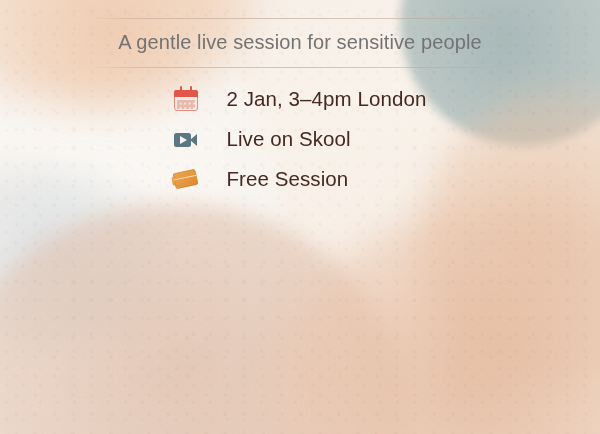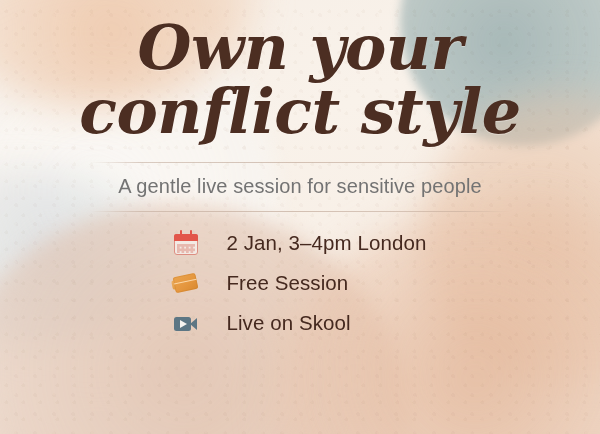--- a/index.html
+++ b/index.html
@@ -283,24 +283,20 @@
   <div class="blob blob-topright-sage"></div>
   <div class="blob blob-right-tan"></div>
   <div class="blob blob-left-grey"></div>
   <div class="blob blob-bottomleft"></div>
   <div class="blob blob-bottomright"></div>
   <div class="blob blob-bottomright2"></div>
   <div class="bg-paper"></div>
 
   <div class="content">
 
-    <h1 class="headline">
-      <span class="line1">Own your</span>
-      <span class="line2">conflict style</span>
-    </h1>
 
     <hr class="rule rule-top">
 
     <p class="subtitle">A gentle live session for sensitive people</p>
 
     <hr class="rule rule-bottom">
 
     <div class="details">
 
       <div class="detail-row">
@@ -309,30 +305,30 @@
           <span class="icon-cal-ring r2"></span>
           <span class="icon-cal-body"></span>
           <span class="icon-cal-head"></span>
           <span class="icon-cal-grid"></span>
         </span>
         <span class="detail-label">2 Jan, 3–4pm London</span>
       </div>
 
       <div class="detail-row">
         <span class="detail-icon">
-          <span class="icon-ticket-stub"></span>
-          <span class="icon-ticket"></span>
-        </span>
-        <span class="detail-label">Free Session</span>
-      </div>
-
-      <div class="detail-row">
-        <span class="detail-icon">
           <span class="icon-cam-body"></span>
           <span class="icon-cam-lens"></span>
           <span class="icon-cam-play"></span>
         </span>
         <span class="detail-label">Live on Skool</span>
       </div>
 
+      <div class="detail-row">
+        <span class="detail-icon">
+          <span class="icon-ticket-stub"></span>
+          <span class="icon-ticket"></span>
+        </span>
+        <span class="detail-label">Free Session</span>
+      </div>
+
     </div>
   </div>
 </div>
 
 </body></html>

